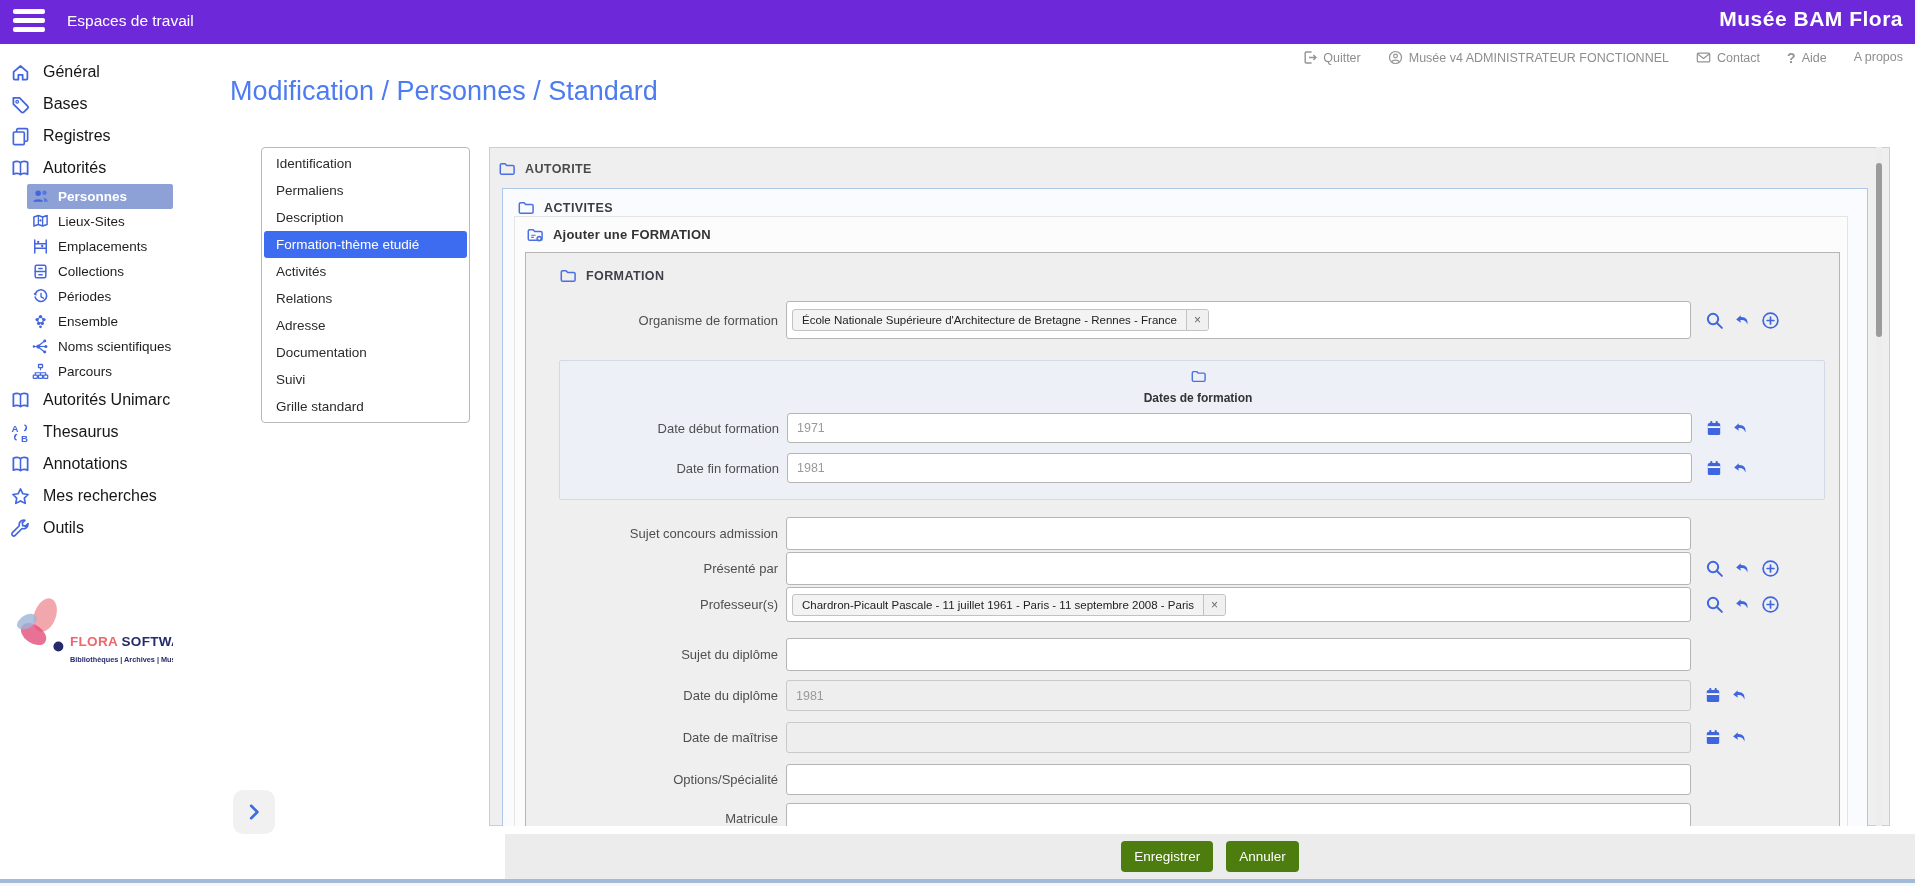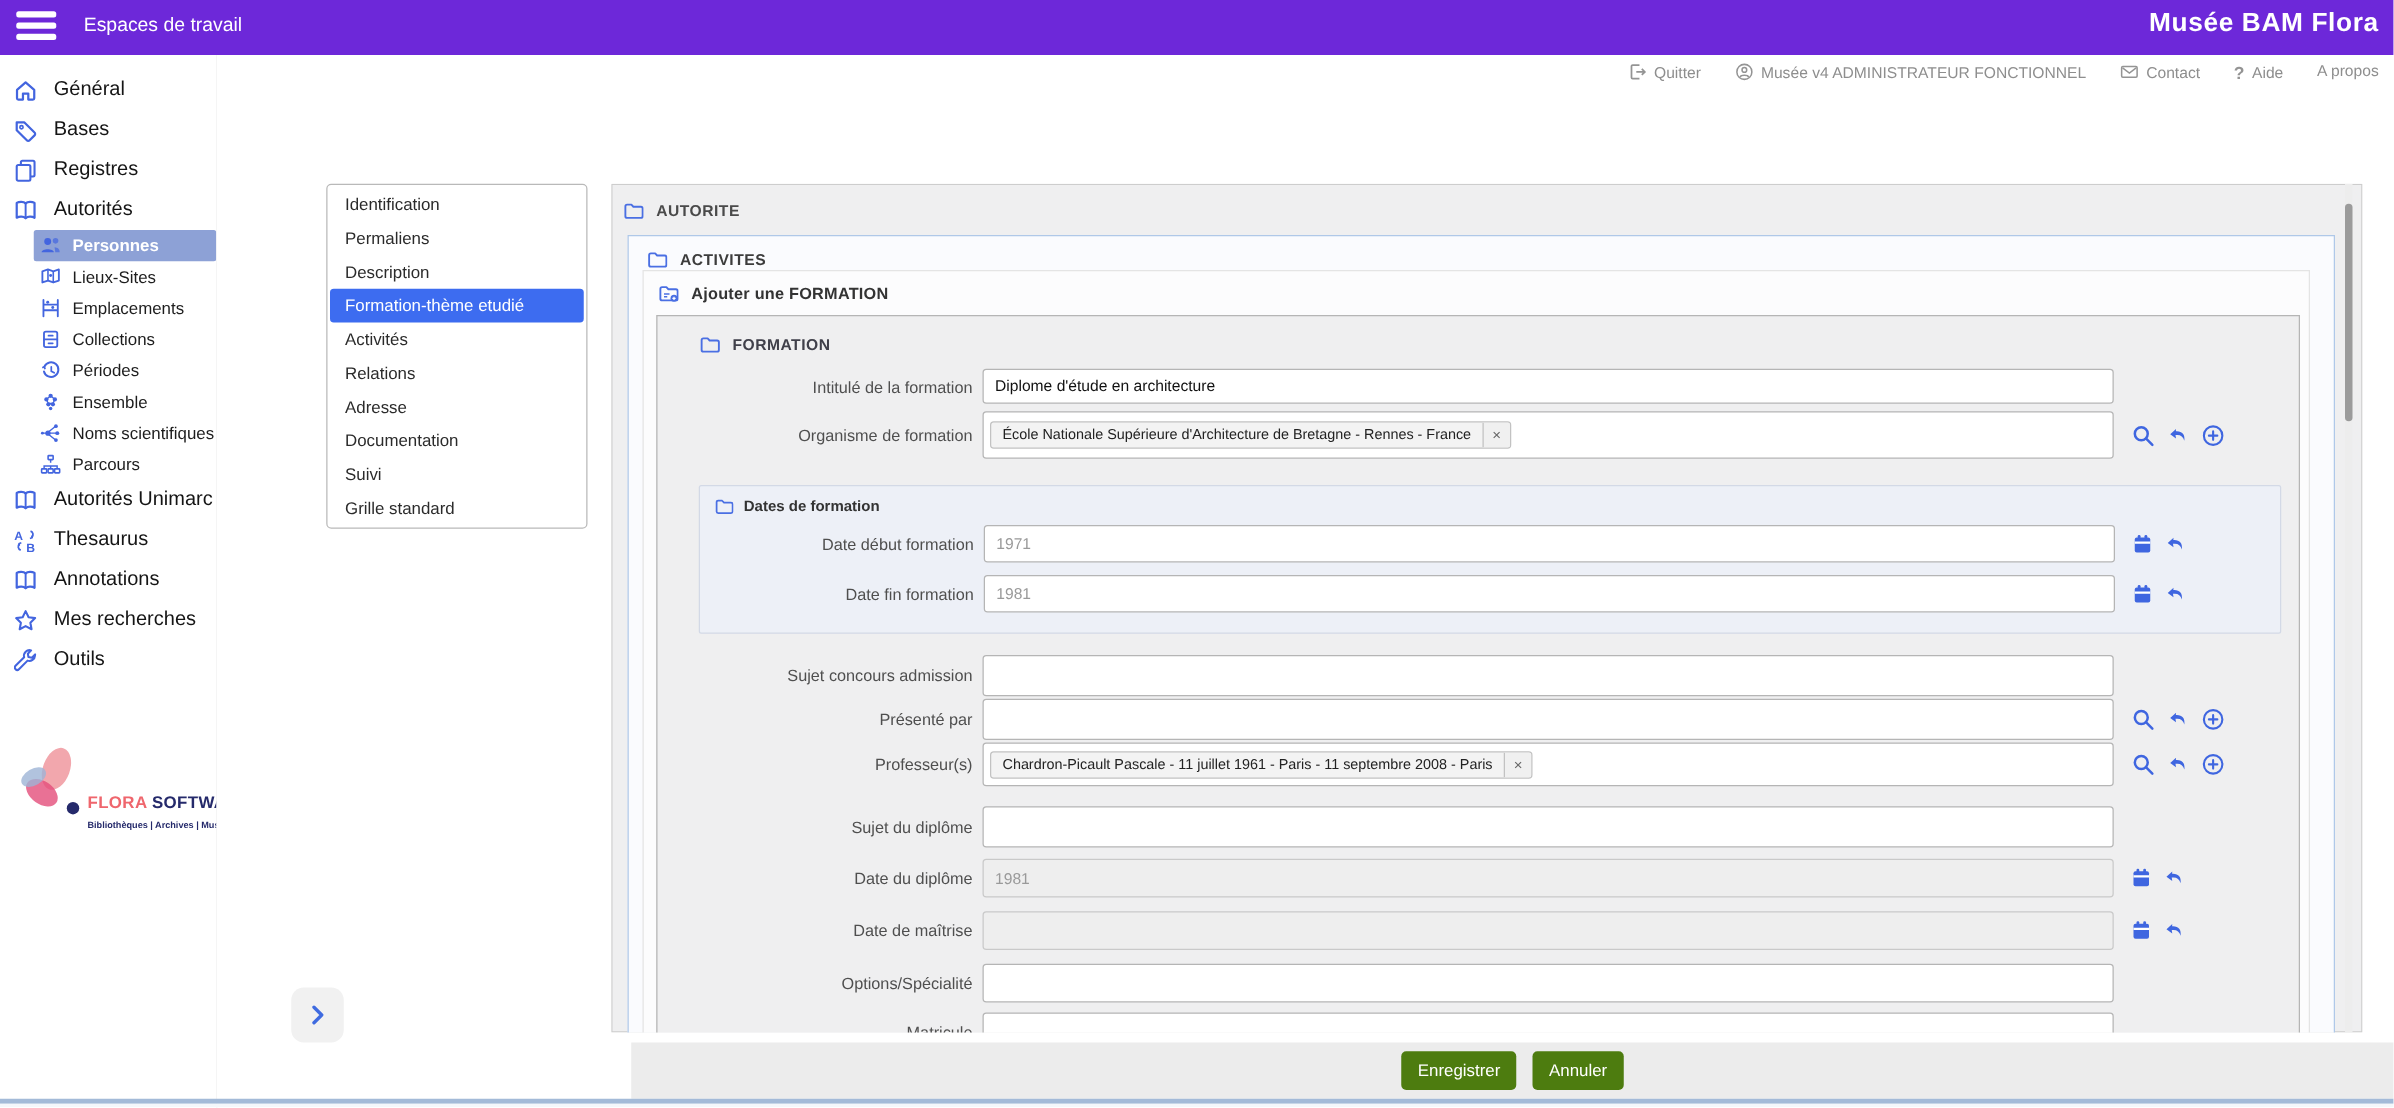--- a/index.html
+++ b/index.html
@@ -66,21 +66,21 @@
             display:flex;align-items:center;padding:0 5px;flex:none;}
   .chipwrap.h35{height:35px;}
   .chip{display:inline-flex;align-items:stretch;border:1px solid #c2c2c2;border-radius:3px;background:#f3f3f3;overflow:hidden;max-width:96%;}
   .chip-text{padding:4px 9px;font-size:11.5px;color:#222;white-space:nowrap;}
   .chip-x{display:flex;align-items:center;padding:0 7px;border-left:1px solid #c2c2c2;color:#666;font-size:12px;cursor:pointer;background:#f0f0f0;}
   .rail{display:flex;align-items:center;gap:9px;margin-left:14px;}
   .rail .ic{width:19px;height:19px;color:#3f66e0;cursor:pointer;}
   .rail .ic.cal{width:16px;height:17px;}
   .dates-box{box-sizing:border-box;margin-left:33px;width:1266px;background:#edf0f7;border:1px solid #d3d9e6;border-radius:2px;
              padding:9px 0 16px 0;}
-  .dates-head{display:flex;align-items:center;gap:8px;font-weight:bold;font-size:12px;color:#333;padding-left:12px;margin-bottom:8px;}
+  .dates-head{display:flex;align-items:center;gap:8px;font-weight:bold;font-size:12px;color:#333;padding-left:12px;margin-bottom:8px;flex-direction:column;}
   .dates-head .ic{width:15px;height:13px;color:#4a6fe3;}
   .dates-box .frow{padding-left:29px;}
   
   .sb-track{position:absolute;right:8px;top:0;bottom:0;width:6px;background:#ededed;}
   .sb-thumb{position:absolute;right:8px;top:16px;width:6px;height:174px;background:#9b9b9b;border-radius:3px;cursor:pointer;}
   
   .footer-bar{position:absolute;left:332px;right:0;top:790px;height:45px;background:#ececec;
               display:flex;align-items:center;justify-content:center;gap:13px;}
   .btn{background:#4d7c0f;color:#fff;border:none;border-radius:4px;font-family:"Liberation Sans",sans-serif;
        font-size:13.5px;padding:8px 13px;cursor:pointer;}
@@ -373,20 +373,21 @@
       </div>
       <div class="ub-link">
         <span class="qmark">?</span>
         <span>Aide</span>
       </div>
       <div class="ub-link">
         <span>A propos</span>
       </div>
     </div>
 
+    <div class="page-title">Modification / Personnes / Standard</div>
 
     <div class="tabbox">
       <div class="tab">Identification</div>
       <div class="tab">Permaliens</div>
       <div class="tab">Description</div>
       <div class="tab selected">Formation-thème etudié</div>
       <div class="tab">Activités</div>
       <div class="tab">Relations</div>
       <div class="tab">Adresse</div>
       <div class="tab">Documentation</div>
@@ -428,25 +429,20 @@
             <div class="formation-box box">
               <div class="sec-head h-formation">
                 <svg class="ic">
                     <use href="#i-folder"></use>
                   </svg>
                 <span>FORMATION</span>
               </div>
 
               <div class="rows">
 
-                <div class="frow">
-                  <div class="flabel">Intitulé de la formation</div>
-                  <div class="fgap"></div>
-                  <input class="inp h28" readonly="" value="Diplome d'étude en architecture" style="">
-                </div>
 
                 <div class="frow" style="margin-top:6px;">
                   <div class="flabel">Organisme de formation</div>
                   <div class="fgap"></div>
                   <div class="chipwrap">
                     <span class="chip">
                       <span class="chip-text">École Nationale Supérieure d'Architecture de Bretagne - Rennes - France</span>
                       <span class="chip-x">×</span>
                     </span>
                   </div>

